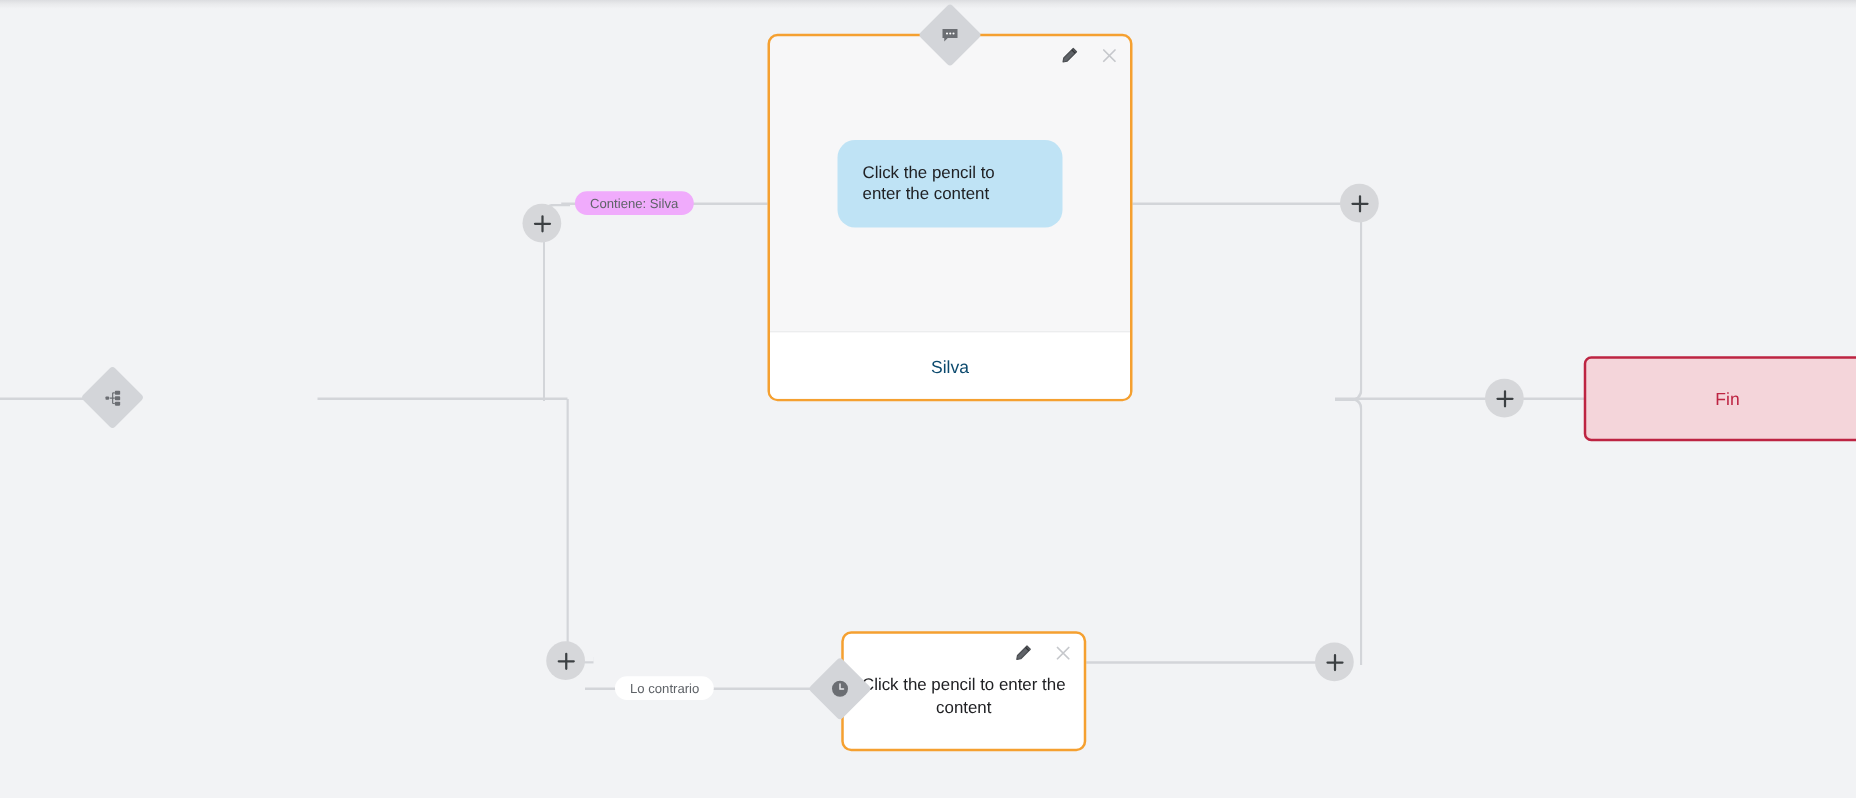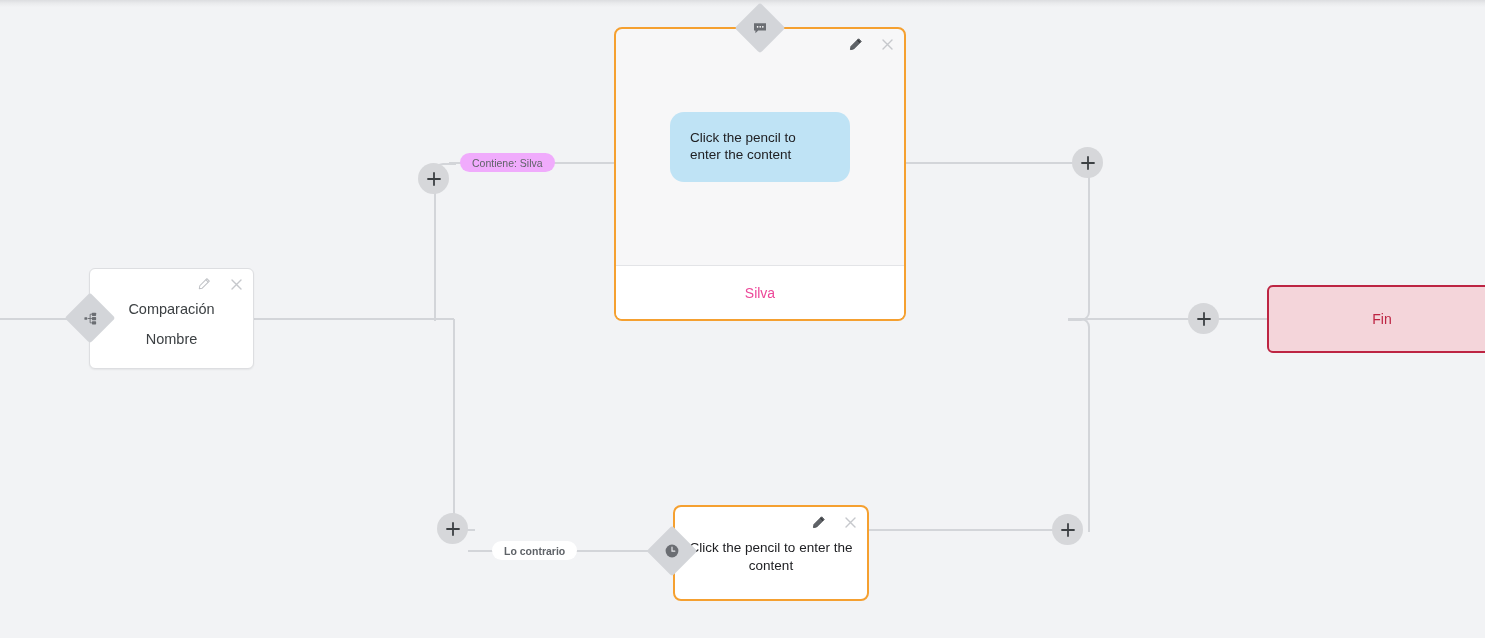--- a/index.html
+++ b/index.html
@@ -67,21 +67,21 @@
     align-items: center;
     justify-content: center;
     font-size: 10.5px;
     color: #5f6368;
     padding: 0 12px;
     white-space: nowrap;
     z-index: 5;
     box-sizing: border-box;
   }
   .edge-label.gray { background: #f0abfc; }
-  .edge-label.white { background: #ffffff; font-weight: bold; }
+  .edge-label.white { background: #ffffff; }
 
   
   .diamond {
     position: absolute;
     width: 36px; height: 36px;
     background: #d3d5d9;
     transform: rotate(45deg);
     border-radius: 3px;
     z-index: 7;
     display: flex;
@@ -172,21 +172,21 @@
   .node-message .footer {
     height: 53px;
     background: #ffffff;
     border-top: 1px solid #e3e4e7;
     border-bottom-left-radius: 6px;
     border-bottom-right-radius: 6px;
     display: flex;
     align-items: center;
     justify-content: center;
     font-size: 14px;
-    color: #ec4899;
+    color: #0c4a6e;
   }
 
   .node-delay {
     left: 673px; top: 505px;
     width: 196px; height: 96px;
     border: 2px solid #f5a030;
     border-radius: 8px;
     background: #ffffff;
     display: flex;
     align-items: center;
@@ -301,37 +301,20 @@
 
   <div class="diamond" style="left:654px; top:533px;">
     <span class="dico">
       <svg width="16" height="16" viewBox="0 0 16 16">
         <circle cx="8" cy="8" r="6.4" fill="#6b6e73"></circle>
         <path d="M8 4.2 V8.2 H10.8" stroke="#e6e7ea" stroke-width="1.2" fill="none" stroke-linecap="round"></path>
       </svg>
     </span>
   </div>
 
-  <div class="node node-compare">
-    <div class="node-head">
-      <span class="icon-btn">
-        <svg width="14" height="14" viewBox="0 0 16 16">
-          <path d="M11.3 1.9 l2.8 2.8 -8.1 8.1 -3.4 0.6 0.6 -3.4 Z" fill="none" stroke="#bfc1c5" stroke-width="1.15" stroke-linejoin="round"></path>
-          <path d="M10.1 3.1 l2.8 2.8" stroke="#bfc1c5" stroke-width="1.15"></path>
-        </svg>
-      </span>
-      <span class="icon-btn">
-        <svg width="15" height="15" viewBox="0 0 16 16">
-          <path d="M3.2 3.2 L12.8 12.8 M12.8 3.2 L3.2 12.8" stroke="#c6c8cc" stroke-width="1.5" stroke-linecap="round"></path>
-        </svg>
-      </span>
-    </div>
-    <div class="title">Comparación</div>
-    <div class="subtitle">Nombre</div>
-  </div>
 
   <div class="node node-message">
     <div class="node-head">
       <span class="icon-btn">
         <svg width="15" height="15" viewBox="0 0 16 16">
           <path d="M11.3 1.9 l2.8 2.8 -8.1 8.1 -3.4 0.6 0.6 -3.4 Z" fill="#5f6368" stroke="#4a4d51" stroke-width="1" stroke-linejoin="round"></path>
           <path d="M10.1 3.1 l2.8 2.8" stroke="#2f3133" stroke-width="1.1"></path>
         </svg>
       </span>
       <span class="icon-btn">

